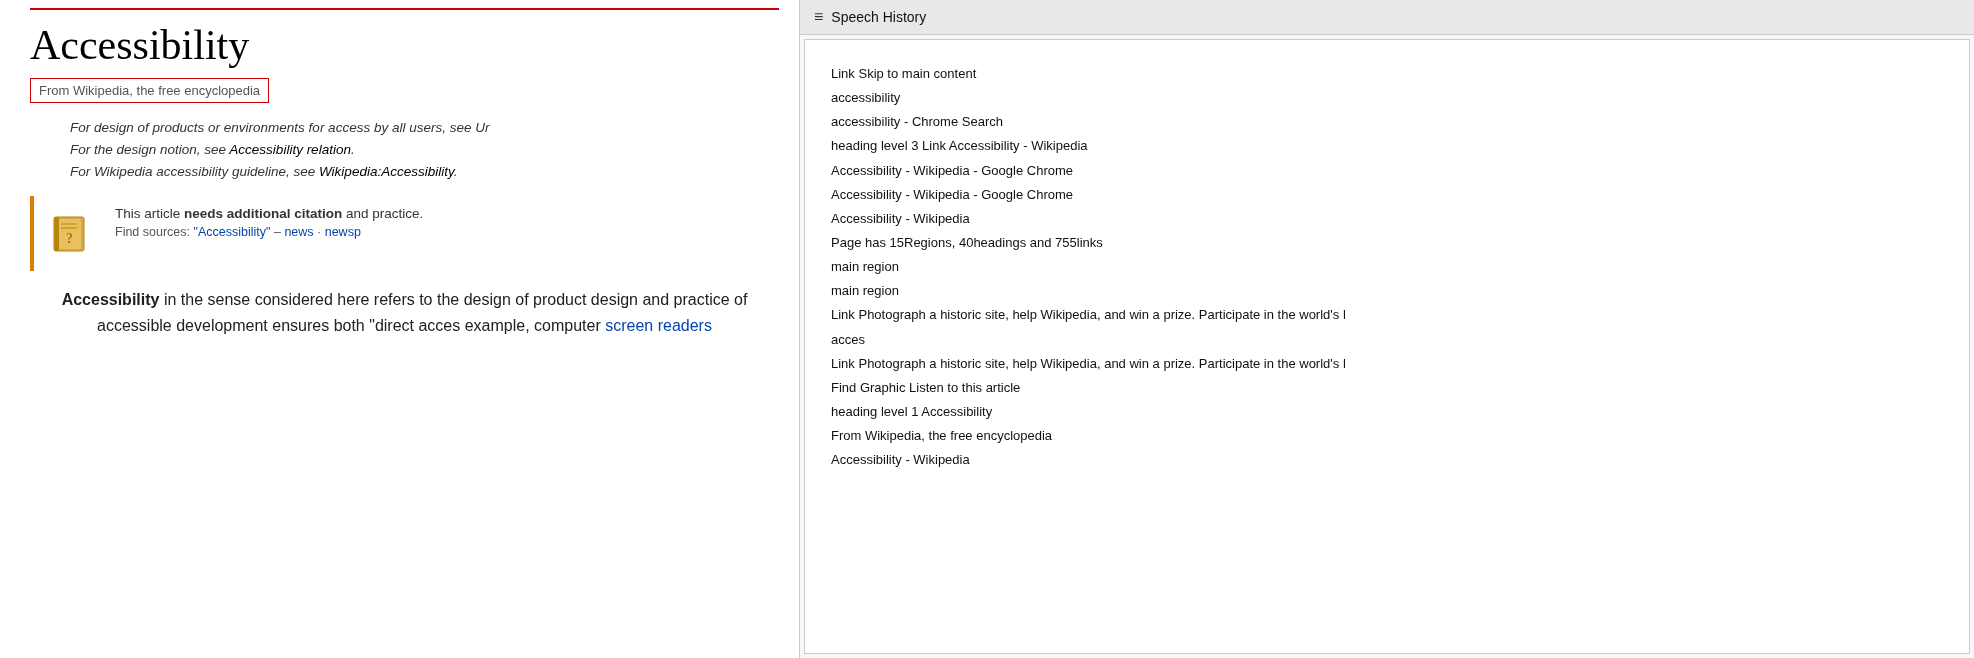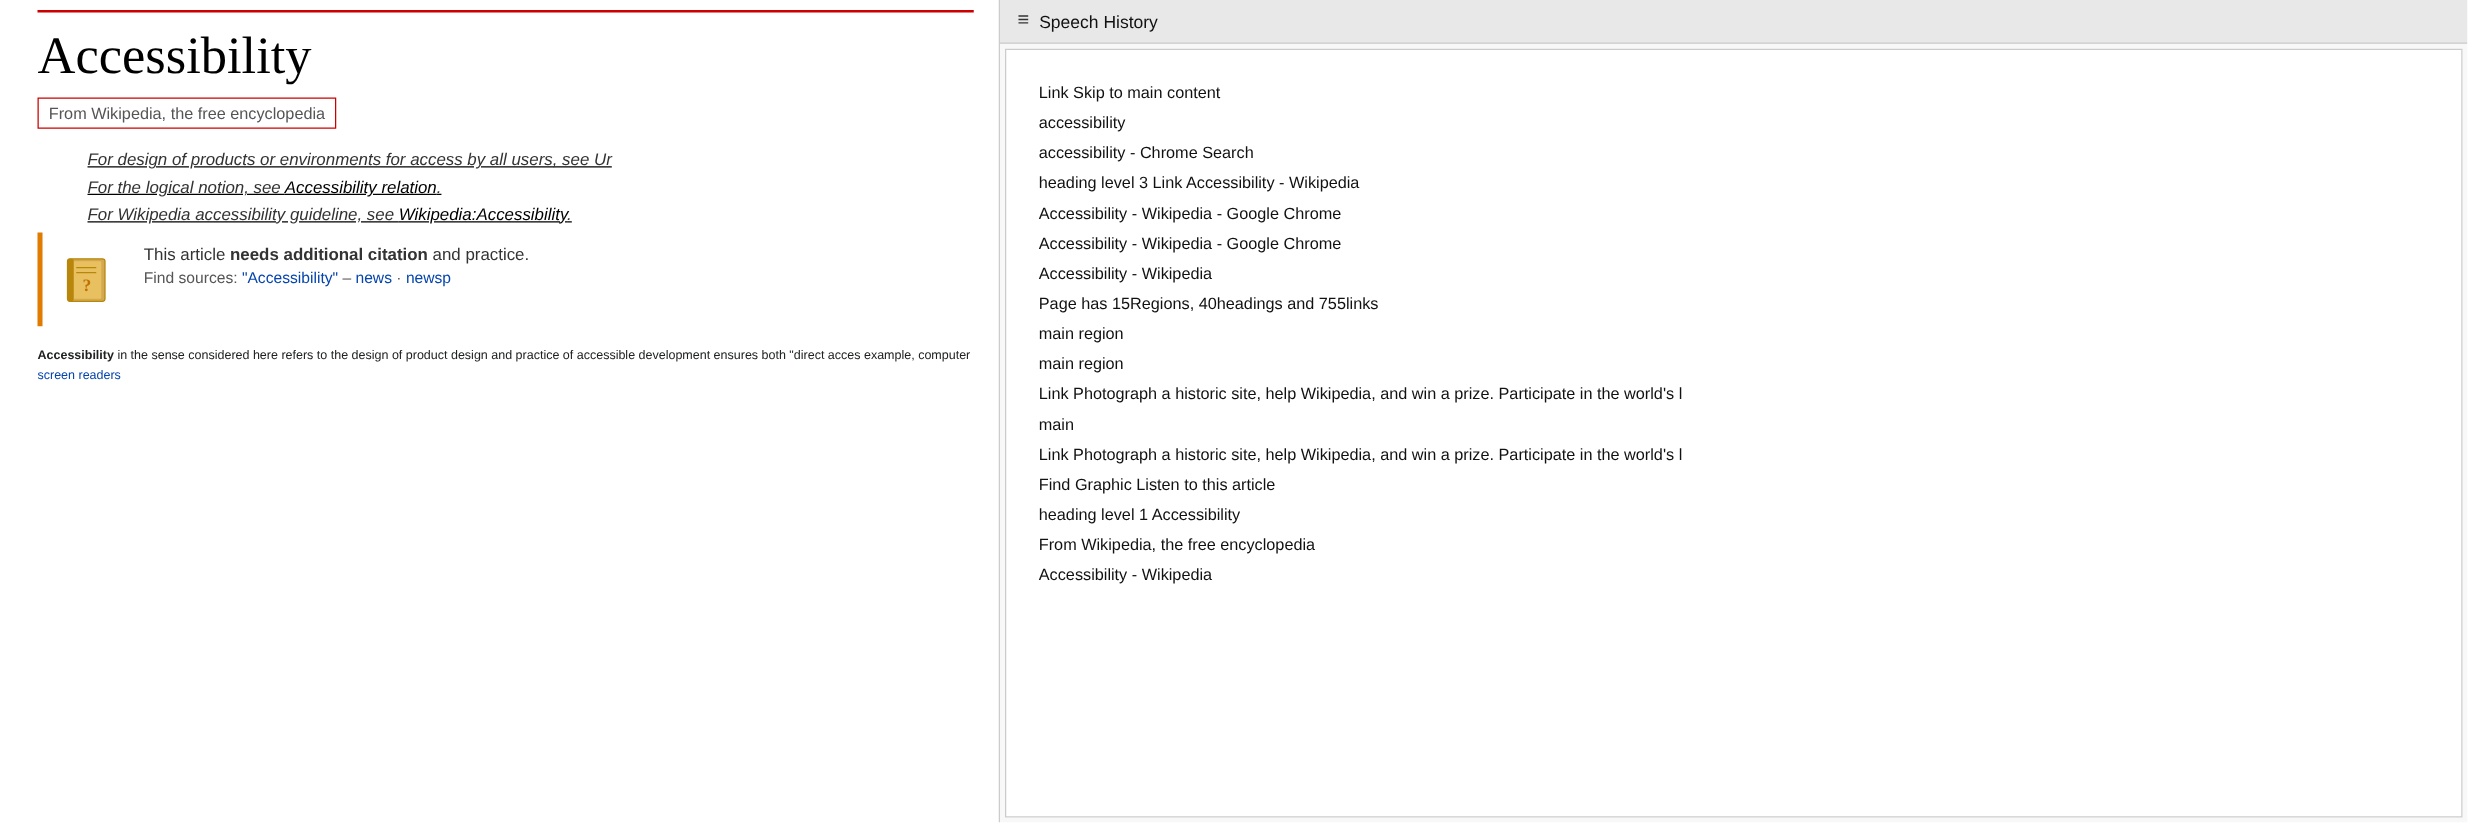--- a/index.html
+++ b/index.html
@@ -44,22 +44,21 @@
       padding: 4px 8px;
       font-size: 13px;
       color: #555;
       font-style: normal;
       font-family: sans-serif;
       margin-bottom: 14px;
     }
 
     .wiki-hatnotes {
       margin-left: 40px;
-      margin-bottom: 4px;
-      text-decoration: underline;
+      margin-bottom: 14px;
     }
 
     .wiki-hatnote {
       font-style: italic;
       font-size: 13.5px;
       color: #333;
       line-height: 1.6;
       font-family: sans-serif;
     }
 
@@ -108,24 +107,25 @@
       color: #555;
       margin-top: 4px;
     }
 
     .wiki-citation-find a {
       color: #0645ad;
       text-decoration: none;
     }
 
     .wiki-main-text {
-      font-size: 10px;
+      font-size: 16px;
       line-height: 1.6;
       color: #202122;
       font-family: sans-serif;
+      text-align: center;
     }
 
     .wiki-main-text strong {
       font-weight: bold;
     }
 
     .wiki-main-text a {
       color: #0645ad;
       text-decoration: none;
     }
@@ -190,21 +190,21 @@
 
   <h1 class="wiki-title">Accessibility</h1>
 
   <div class="wiki-tagline">From Wikipedia, the free encyclopedia</div>
 
   <div class="wiki-hatnotes">
     <div class="wiki-hatnote">
       <span>For design of products or environments for access by all users, see Ur</span>
     </div>
     <div class="wiki-hatnote">
-      <span>For the logical notion, see </span><a href="#">Accessibility relation</a><span>.</span>
+      <span>For the design notion, see </span><a href="#">Accessibility relation</a><span>.</span>
     </div>
     <div class="wiki-hatnote">
       <span>For Wikipedia accessibility guideline, see </span><a href="#">Wikipedia:Accessibility</a><span>.</span>
     </div>
   </div>
 
   <div class="wiki-citation-box">
     <div class="wiki-book-icon">
 
       <svg viewBox="0 0 50 50" xmlns="http://www.w3.org/2000/svg">
@@ -251,21 +251,21 @@
         <li class="speech-item">accessibility</li>
         <li class="speech-item">accessibility - Chrome Search</li>
         <li class="speech-item">heading level 3 Link Accessibility - Wikipedia</li>
         <li class="speech-item">Accessibility - Wikipedia - Google Chrome</li>
         <li class="speech-item">Accessibility - Wikipedia - Google Chrome</li>
         <li class="speech-item">Accessibility - Wikipedia</li>
         <li class="speech-item">Page has 15Regions, 40headings and 755links</li>
         <li class="speech-item">main region</li>
         <li class="speech-item">main region</li>
         <li class="speech-item">Link Photograph a historic site, help Wikipedia, and win a prize. Participate in the world's l</li>
-        <li class="speech-item">main</li>
+        <li class="speech-item">acces</li>
         <li class="speech-item">Link Photograph a historic site, help Wikipedia, and win a prize. Participate in the world's l</li>
         <li class="speech-item">Find Graphic Listen to this article</li>
         <li class="speech-item">heading level 1 Accessibility</li>
         <li class="speech-item">From Wikipedia, the free encyclopedia</li>
         <li class="speech-item">Accessibility - Wikipedia</li>
       </ul>
   </div>
 </div>
 
 </body></html>

